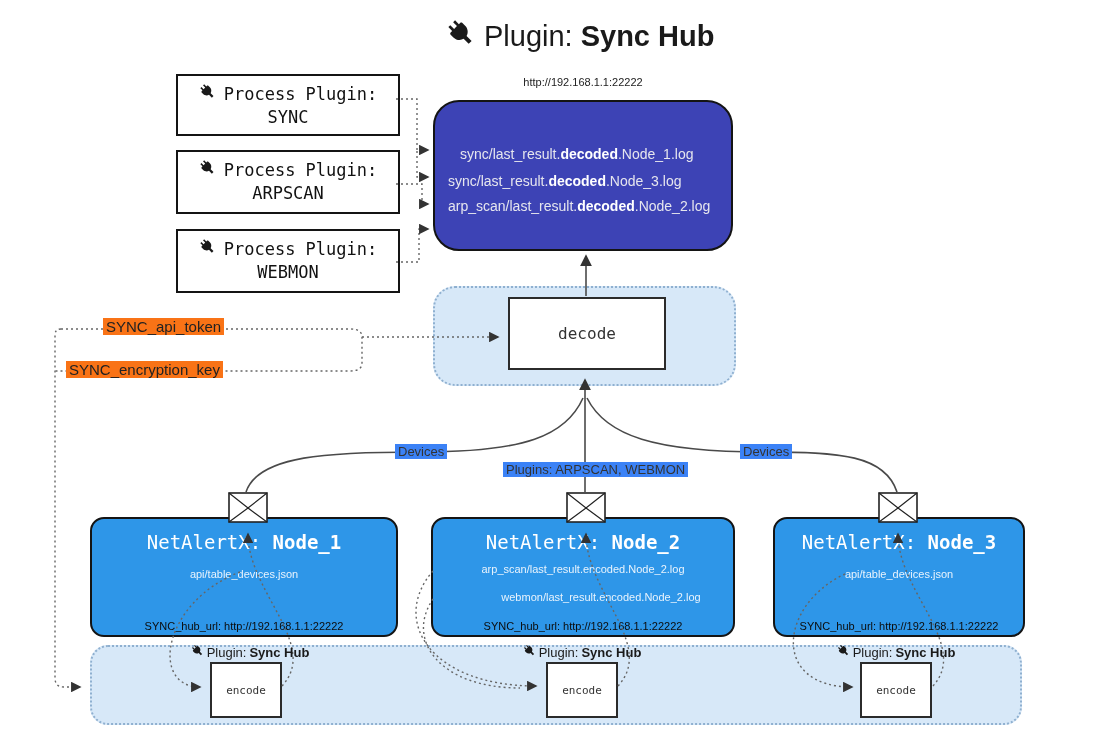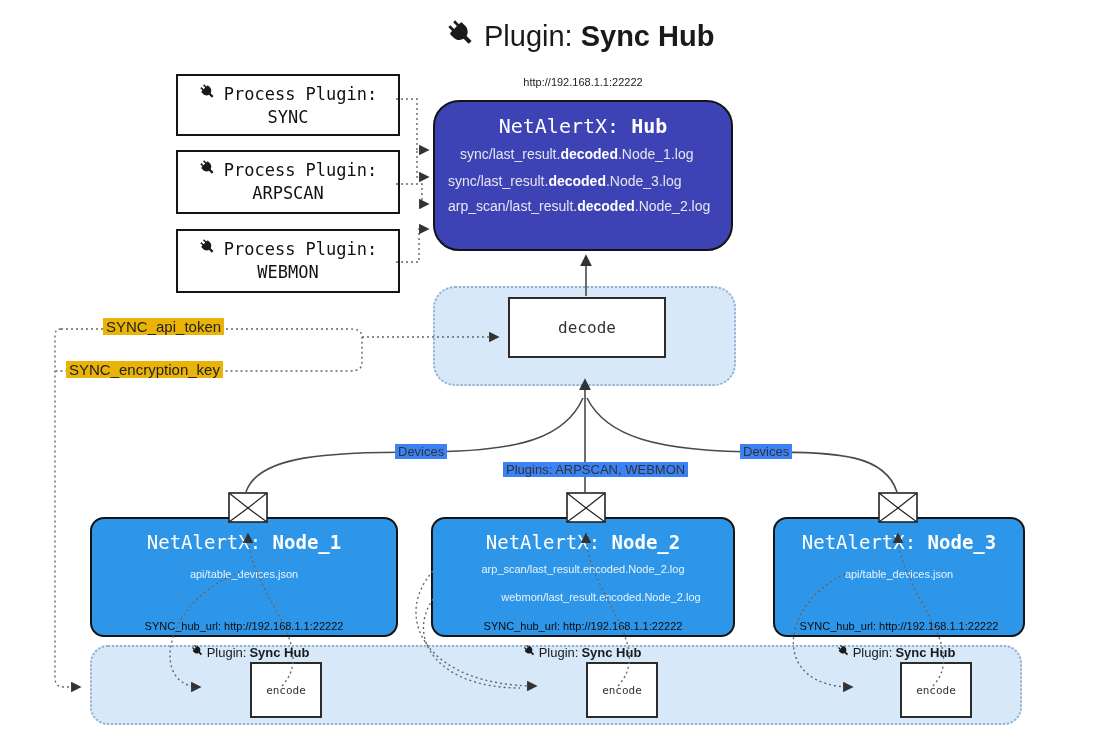--- a/index.html
+++ b/index.html
@@ -35,26 +35,26 @@
   .hub-log .b{font-weight:700;color:#ffffff;}
 
   
   .soft{background:var(--container-fill);border:2px dotted var(--container-border);
         box-sizing:border-box;z-index:1;}
   .decode-container{left:433px;top:286px;width:303px;height:100px;border-radius:22px;}
   .bottom-container{left:90px;top:645px;width:932px;height:80px;border-radius:18px;}
 
   .whitebox{background:#fff;border:2px solid #2b2b2b;box-sizing:border-box;z-index:3;
             display:flex;align-items:center;justify-content:center;color:#333;}
-  .decode-box{left:508px;top:297px;width:158px;height:61px;font-size:16px;}
-  .encode-box{top:662px;width:72px;height:56px;font-size:11px;margin-left:40px;}
+  .decode-box{left:508px;top:297px;width:158px;height:73px;font-size:16px;}
+  .encode-box{top:662px;width:72px;height:56px;font-size:11px;}
 
   
   .wire-label{background:#3b82f6;padding:0 3px;font-size:13px;color:#333;z-index:7;white-space:nowrap;}
-  .cfg-label{background:#eab308;padding:0 3px;font-size:15px;color:#222;z-index:7;white-space:nowrap;}
+  .cfg-label{background:#f97316;padding:0 3px;font-size:15px;color:#222;z-index:7;white-space:nowrap;}
 
   
   .node{top:517px;height:120px;background:var(--node-fill);border:2px solid var(--box-border);
         border-radius:14px;z-index:3;box-sizing:border-box;}
   .node-title{position:absolute;left:0;right:0;top:12px;text-align:center;color:#fff;font-size:19px;white-space:nowrap;}
   .node-title .bold{font-weight:700;}
   .node-file{position:absolute;left:0;right:0;text-align:center;color:#e8f3fd;font-size:11px;white-space:nowrap;}
   .node-url{position:absolute;left:0;right:0;top:101px;text-align:center;color:#0c0c0c;font-size:11px;white-space:nowrap;}
 
   .enc-caption{top:644px;display:flex;align-items:center;justify-content:center;gap:3px;
@@ -102,21 +102,20 @@
               <path fill="#1a1a1a" d="M8.2 1.5h2.2v4.3h3.2V1.5h2.2v4.3h1.4c.7 0 1.3.6 1.3 1.3v3.1c0 3.2-2.1 5.9-5 6.6v5.7h-3.3v-5.7c-2.9-.7-5-3.4-5-6.6V7.1c0-.7.6-1.3 1.3-1.3h1.7V1.5z"></path>
             </g>
           </svg></span>
         <span>Process Plugin:</span>
       </div>
     <div class="l2 mono">WEBMON</div>
   </div>
 
   <div class="abs hub-url">http://192.168.1.1:22222</div>
   <div class="abs hub">
-    <div class="hub-title mono"><span>NetAlertX:</span> <span class="bold">Hub</span></div>
     <div class="hub-log" style="top:44px;margin-left:12px;"><span>sync/last_result.</span><span class="b">decoded</span><span>.Node_1.log</span></div>
     <div class="hub-log" style="top:71px;"><span>sync/last_result.</span><span class="b">decoded</span><span>.Node_3.log</span></div>
     <div class="hub-log" style="top:96px;"><span>arp_scan/last_result.</span><span class="b">decoded</span><span>.Node_2.log</span></div>
   </div>
 
   <div class="abs whitebox decode-box mono">decode</div>
 
   <div class="abs node" style="left:90px;width:308px;">
     <div class="node-title mono"><span>NetAlertX:</span> <span class="bold">Node_1</span></div>
     <div class="node-file" style="top:49px;">api/table_devices.json</div>

